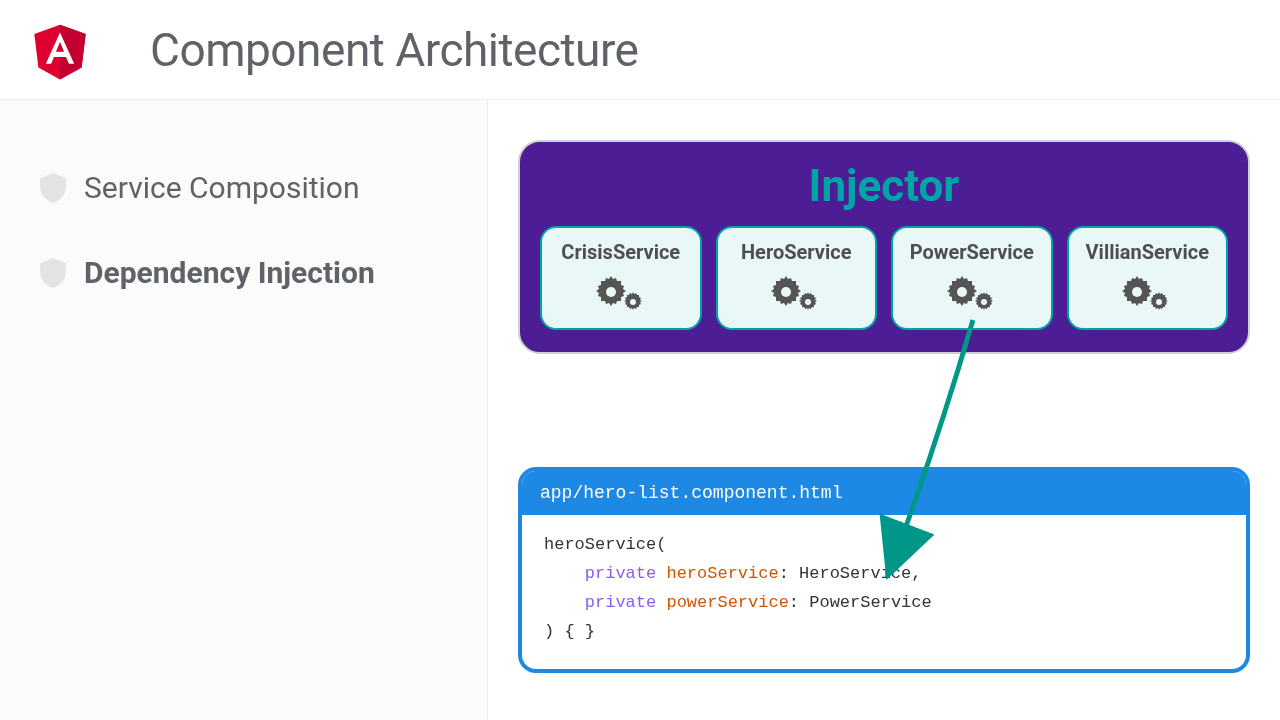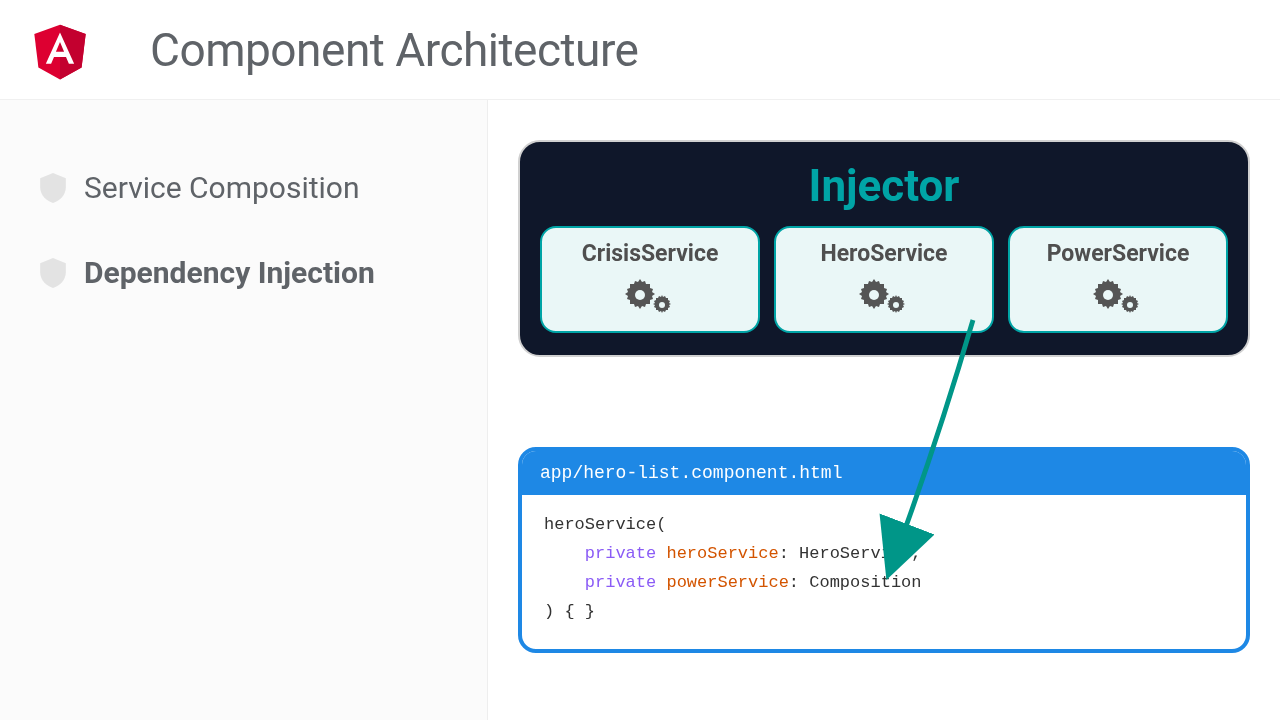--- a/index.html
+++ b/index.html
@@ -47,21 +47,21 @@
 
   .main {
     flex: 1;
     position: relative;
     padding: 40px 30px;
   }
   .injector-panel {
     border: 2px solid #d0d0d0;
     border-radius: 22px;
     padding: 18px 20px 22px;
-    background: #0f172a;
+    background: #4c1d95;
   }
   .injector-title {
     text-align: center;
     font-size: 44px;
     font-weight: 700;
     color: #00a4a6;
     margin-bottom: 14px;
   }
   .services-row {
     display: flex;
@@ -70,32 +70,32 @@
   }
   .service-card {
     flex: 1;
     border: 2px solid #00a4a6;
     border-radius: 16px;
     background: #eaf7f7;
     text-align: center;
     padding: 12px 4px 10px;
   }
   .service-name {
-    font-size: 23px;
+    font-size: 20px;
     font-weight: 700;
     color: #4f4f4f;
     margin-bottom: 8px;
   }
   .gears {
     width: 60px; height: 42px;
     margin: 0 auto;
   }
 
   .code-panel {
-    margin-top: 90px;
+    margin-top: 113px;
     border: 4px solid #1e88e5;
     border-radius: 18px;
     background: #fff;
     overflow: hidden;
   }
   .code-head {
     background: #1e88e5;
     color: #fff;
     font-family: "Consolas","Menlo","Courier New",monospace;
     font-size: 18px;
@@ -200,29 +200,42 @@
               <g fill="#555">
                 <path d="M20 4l2 3 3-1 1 3 4 0 0 4 3 1-1 3 3 2-3 2 1 3-3 1 0 4-4 0-1 3-3-1-2 3-2-3-3 1-1-3-4 0 0-4-3-1 1-3-3-2 3-2-1-3 3-1 0-4 4 0 1-3 3 1z"></path>
                 <circle cx="20" cy="20" r="5" fill="#eaf7f7"></circle>
                 <path d="M42 20l1 2 2-1 1 2 2 0 0 2 2 1-1 2 2 1-2 1 1 2-2 1 0 2-2 0-1 2-2-1-1 2-1-2-2 1-1-2-2 0 0-2-2-1 1-2-2-1 2-1-1-2 2-1 0-2 2 0 1-2 2 1z"></path>
                 <circle cx="42" cy="30" r="3" fill="#eaf7f7"></circle>
               </g>
             </svg>
           </span>
         </div>
 
+        <div class="service-card">
+          <div class="service-name">VillianService</div>
+          <span class="gears">
+            <svg viewBox="0 0 60 42" width="60" height="42">
+              <g fill="#555">
+                <path d="M20 4l2 3 3-1 1 3 4 0 0 4 3 1-1 3 3 2-3 2 1 3-3 1 0 4-4 0-1 3-3-1-2 3-2-3-3 1-1-3-4 0 0-4-3-1 1-3-3-2 3-2-1-3 3-1 0-4 4 0 1-3 3 1z"></path>
+                <circle cx="20" cy="20" r="5" fill="#eaf7f7"></circle>
+                <path d="M42 20l1 2 2-1 1 2 2 0 0 2 2 1-1 2 2 1-2 1 1 2-2 1 0 2-2 0-1 2-2-1-1 2-1-2-2 1-1-2-2 0 0-2-2-1 1-2-2-1 2-1-1-2 2-1 0-2 2 0 1-2 2 1z"></path>
+                <circle cx="42" cy="30" r="3" fill="#eaf7f7"></circle>
+              </g>
+            </svg>
+          </span>
+        </div>
 
       </div>
     </div>
 
     <div class="code-panel">
       <div class="code-head">app/hero-list.component.html</div>
       <div class="code-body"><span class="mono">heroService(</span>
     <span class="kw">private</span> <span class="id">heroService</span><span class="typ">: HeroService,</span>
-    <span class="kw">private</span> <span class="id">powerService</span><span class="typ">: Composition</span>
+    <span class="kw">private</span> <span class="id">powerService</span><span class="typ">: PowerService</span>
 <span class="mono">) { }</span></div>
     </div>
 
     <svg class="arrow-svg" viewBox="0 0 810 620" preserveAspectRatio="none">
       <defs>
         <marker id="arrowhead" markerWidth="12" markerHeight="12" refX="6" refY="6" orient="auto">
           <path d="M0,0 L12,6 L0,12 Z" fill="#009688"></path>
         </marker>
       </defs>
       <path d="M 496 220 Q 460 340 418 452" stroke="#009688" stroke-width="5" fill="none" marker-end="url(#arrowhead)"></path>

